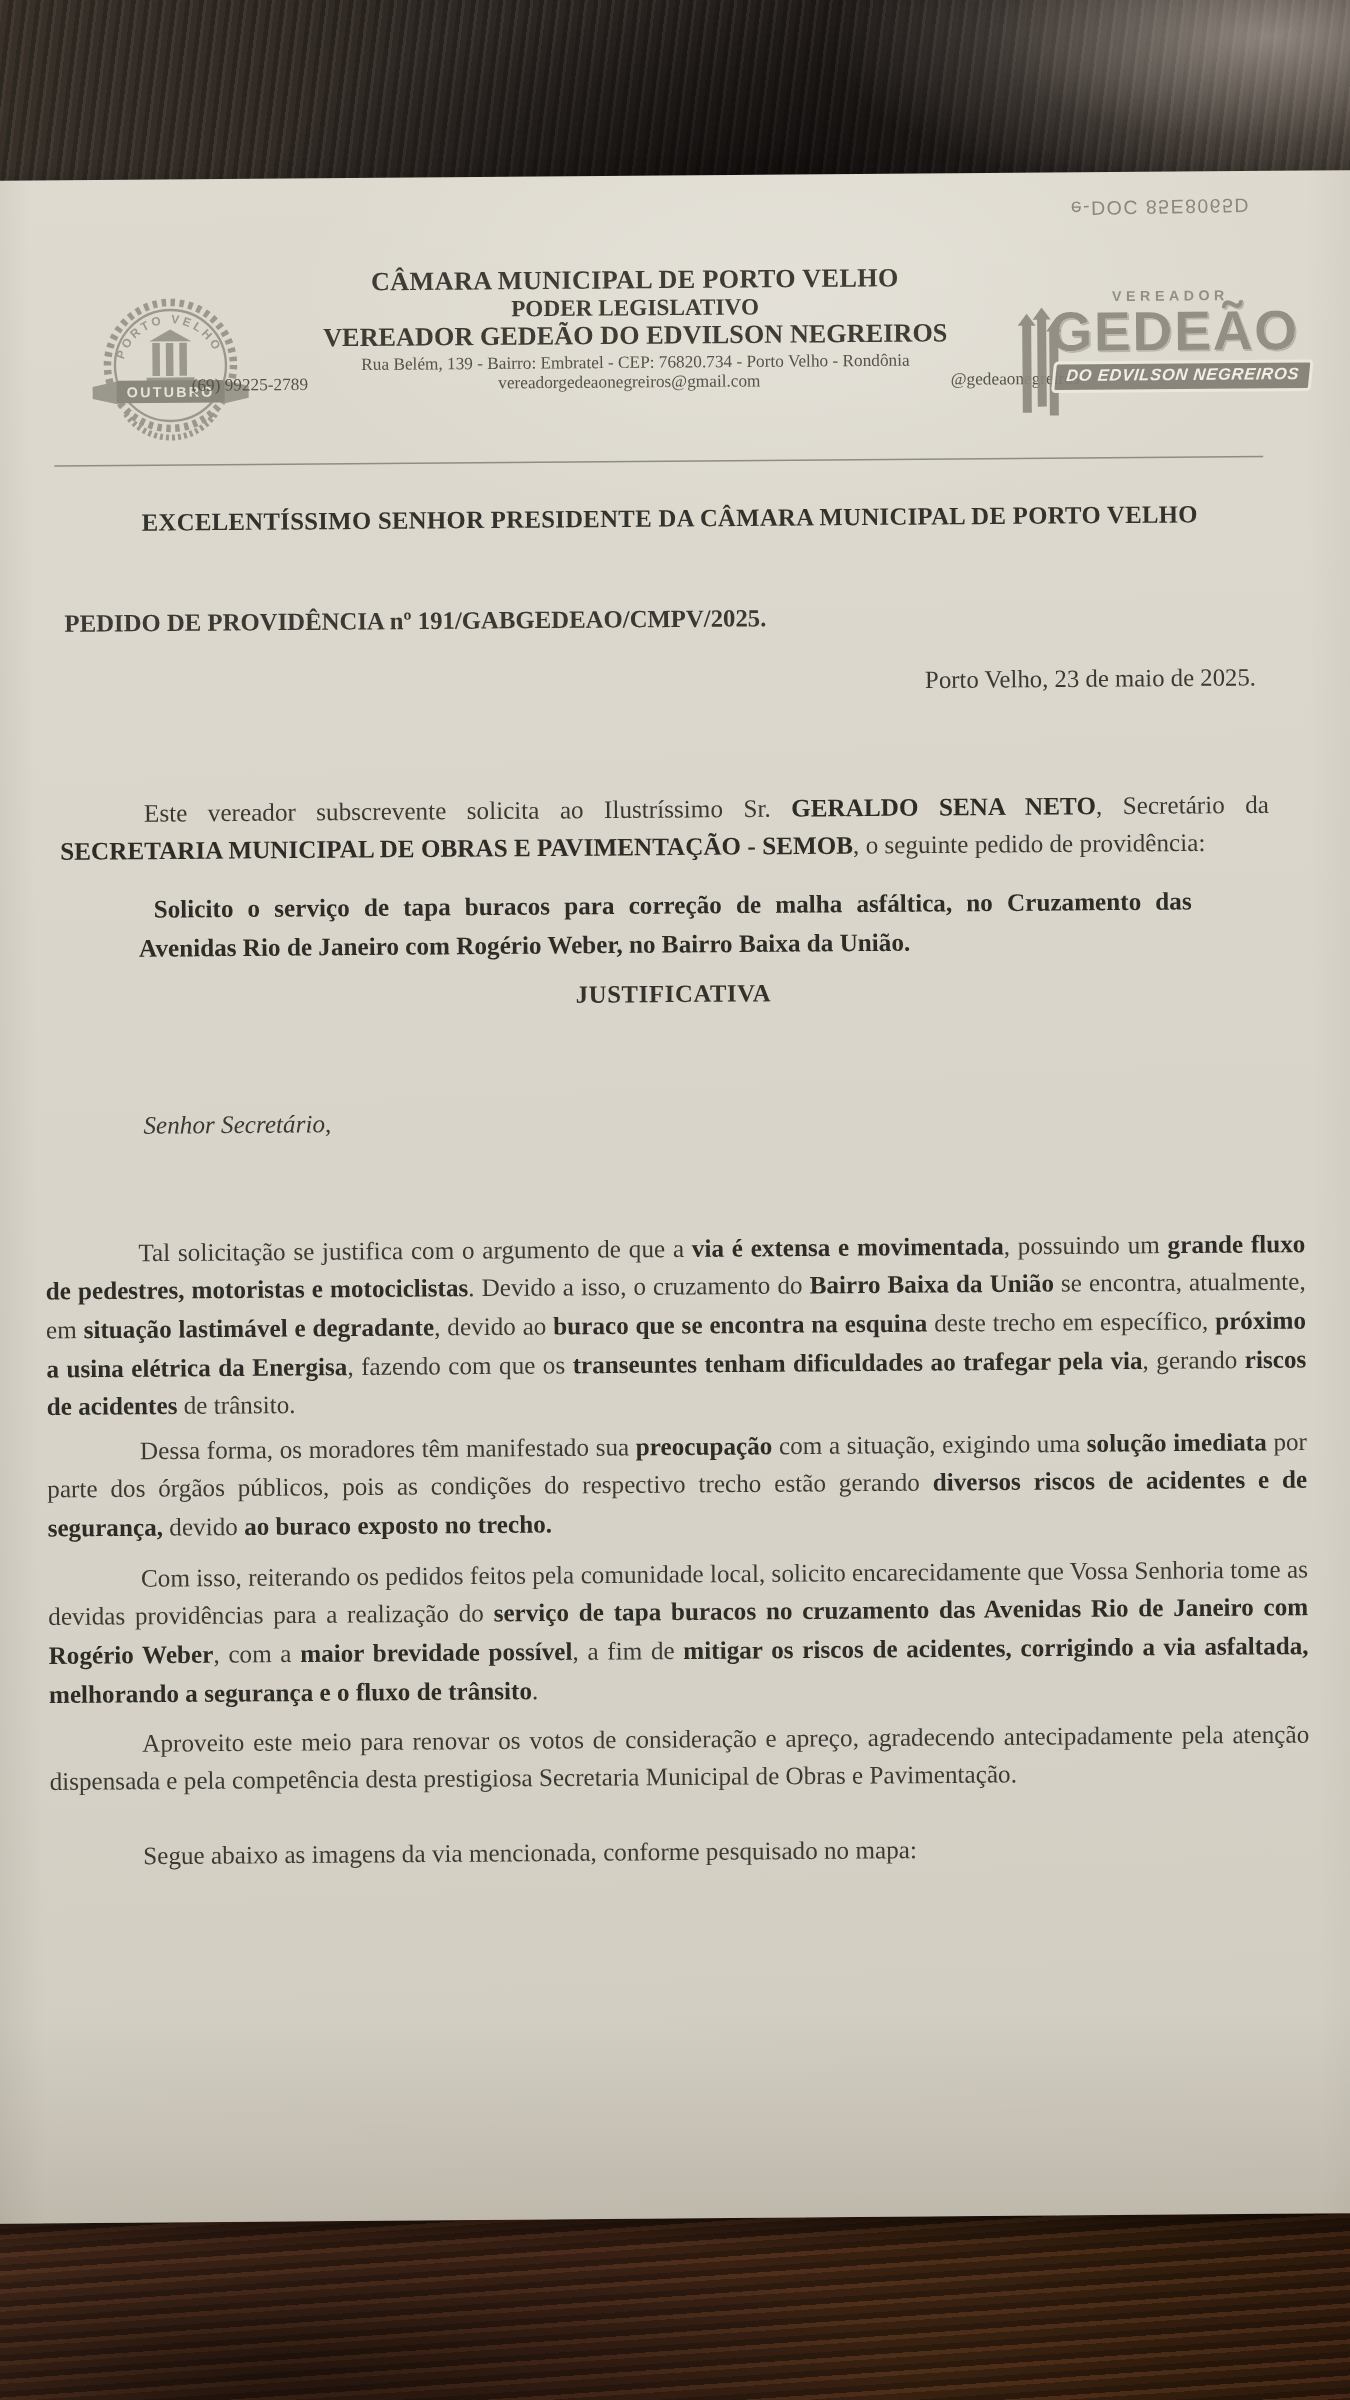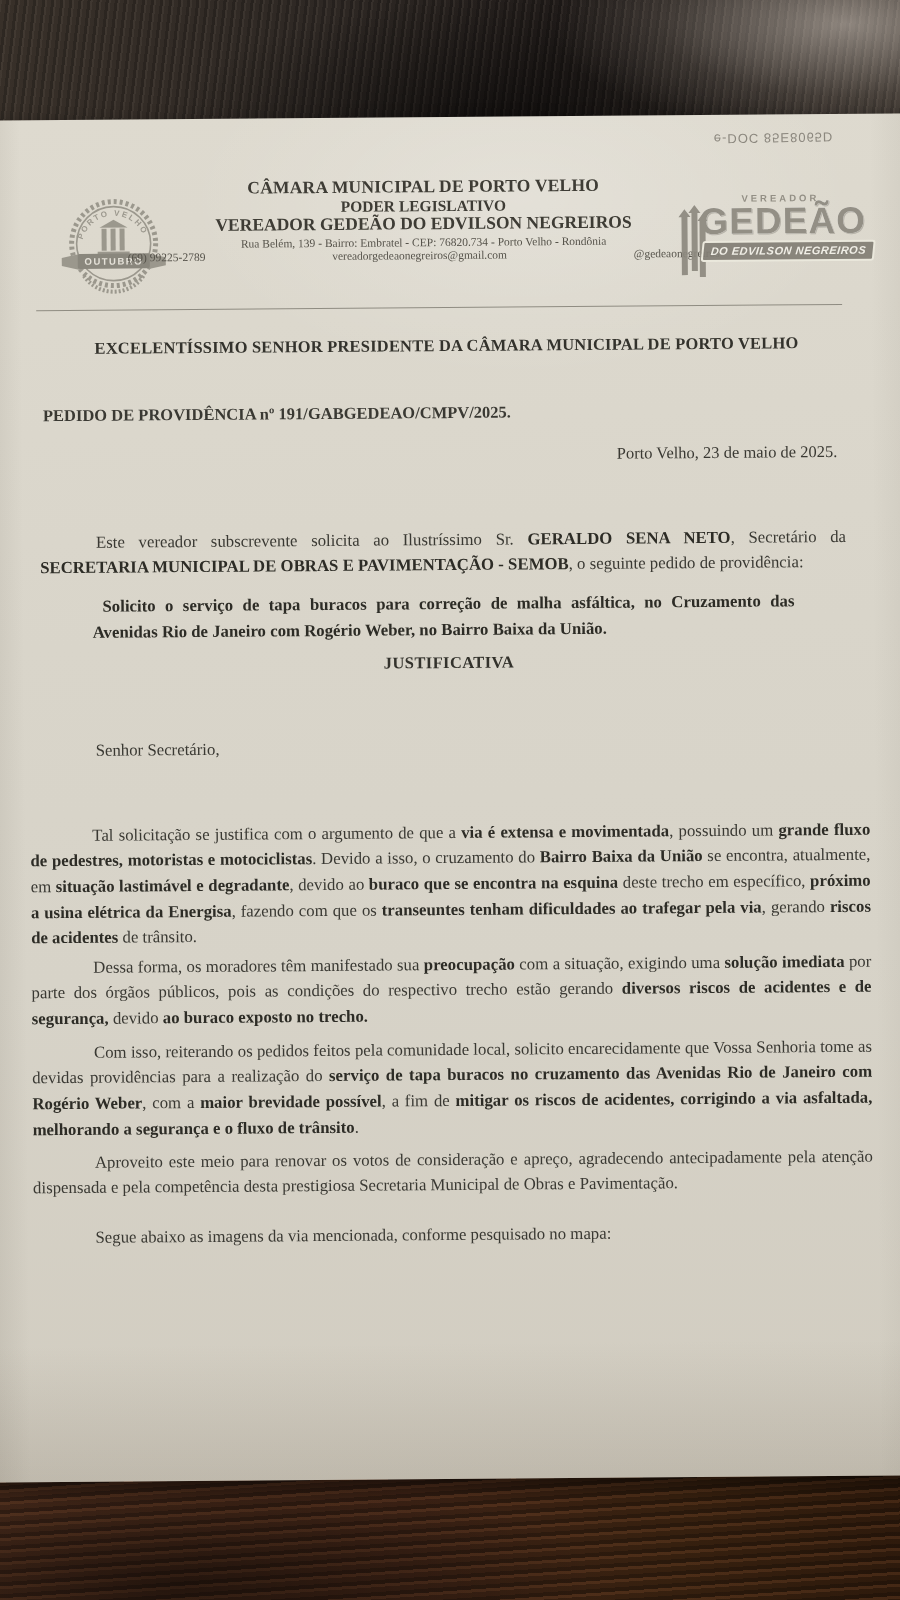--- a/index.html
+++ b/index.html
@@ -68,21 +68,21 @@
   }
   .rule{position:absolute;left:62px;top:190px;width:806px;height:1px;background:#8f8c82;}
   
   .addressee{position:absolute;left:120px;top:219px;width:720px;font-size:16.5px;font-weight:bold;color:#33322c;letter-spacing:.2px;}
   .reference{position:absolute;left:68px;top:286px;font-size:16.5px;font-weight:600;color:#3a3933;}
   .dateline{position:absolute;right:82px;top:328px;font-size:16.5px;color:#3a3933;}
   .para{font-size:16.8px;line-height:25.6px;text-align:justify;}
   .intro{position:absolute;left:64px;top:393px;width:806px;text-indent:56px;}
   .request{position:absolute;left:116px;top:457px;width:702px;font-weight:bold;color:#2d2c26;text-indent:10px;line-height:26px;}
   .just-title{position:absolute;left:0;top:536px;width:944px;text-align:center;font-size:16.5px;font-weight:bold;color:#33322c;letter-spacing:.4px;}
-  .salutation{position:absolute;left:118px;top:618px;font-size:16.8px;}
+  .salutation{position:absolute;left:118px;top:618px;font-size:16.8px;font-style:italic;}
   .p1{position:absolute;left:52px;top:686px;width:840px;text-indent:62px;}
   .p2{position:absolute;left:52px;top:818px;width:840px;text-indent:62px;}
   .p3{position:absolute;left:52px;top:903px;width:840px;text-indent:62px;}
   .p4{position:absolute;left:52px;top:1013px;width:840px;text-indent:62px;}
   .final{position:absolute;left:52px;top:1088px;width:840px;text-indent:62px;}
   .seal text{font-family:"Liberation Sans",sans-serif;}
 </style>
 </head>
 <body>
 

